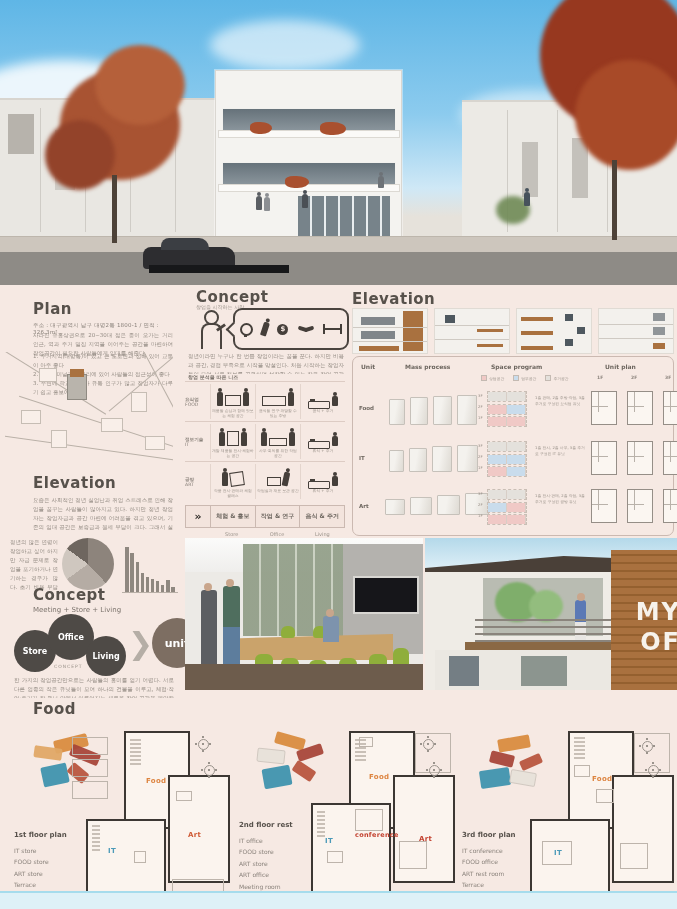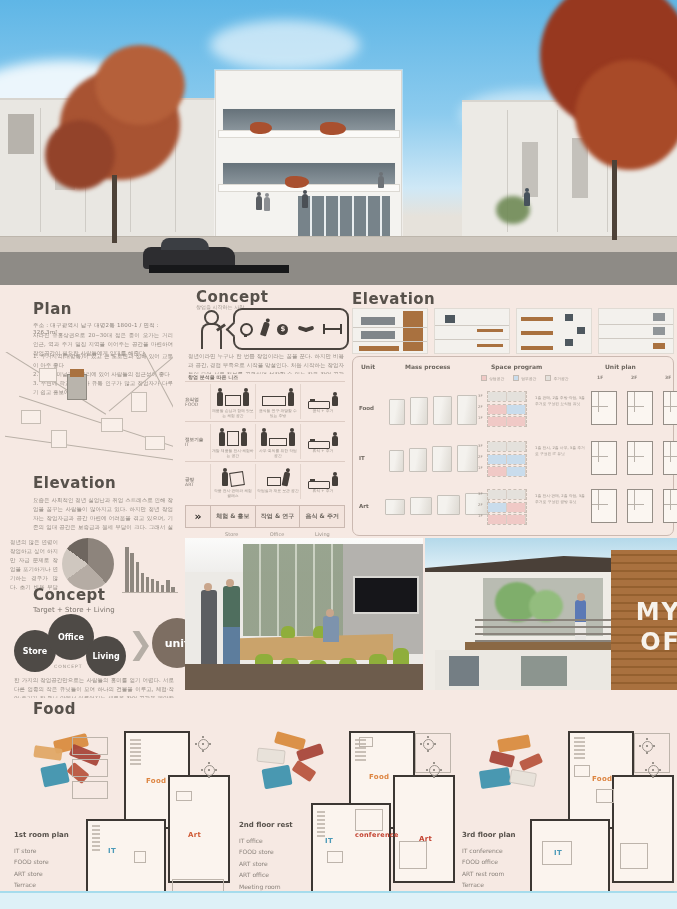--- a/index.html
+++ b/index.html
@@ -254,21 +254,21 @@
       <i style="height: 19px;"></i>
       <i style="height: 15px;"></i>
       <i style="height: 13px;"></i>
       <i style="height: 11px;"></i>
       <i style="height: 7px;"></i>
       <i style="height: 12px;"></i>
       <i style="height: 5px;"></i>
     </div>
 
   <div class="sec-title col-l" style="top:586px">Concept</div>
-  <div class="abs" style="left:33px;top:606px;font-size:7px;color:#7c746d">Target + Store + Living</div>
+  <div class="abs" style="left:33px;top:606px;font-size:7px;color:#7c746d">Meeting + Store + Living</div>
   <div class="cc" style="left:14px;top:630px;width:42px;height:42px;font-size:8px">Store</div>
   <div class="cc" style="left:48px;top:614px;width:46px;height:46px;font-size:8px">Office</div>
   <div class="cc" style="left:86px;top:636px;width:40px;height:40px;font-size:8px">Living</div>
   <div class="abs" style="left:54px;top:664px;font-size:4.5px;letter-spacing:1px;color:#9a928a">CONCEPT</div>
   <div class="chev2" style="left:128px;top:626px">❯</div>
   <div class="unitc" style="left:152px;top:618px;width:50px;height:50px;font-size:11px">unit</div>
   <div class="abs tiny" style="left:14px;top:676px;width:160px;height:22px;overflow:hidden">한 가지의 창업공간만으로는 사람들의 흥미를 얻기 어렵다. 서로 다른 업종의 작은 유닛들이 모여 하나의 건물을 이루고, 체험·작업·주거가 한 유닛 안에서 이루어지는 새로운 창업 공간을 제안한다.</div>
 
   <div class="sec-title" style="left:196px;top:288px">Concept</div>
   <div class="abs" style="left:196px;top:304px;font-size:5px;color:#9a928a">창업을 시작하는 사람</div>
@@ -586,21 +586,21 @@
   <div class="sec-title col-l" style="top:700px">Food</div>
 
   <div class="abs" style="left:10px;top:695px;width:222px;height:198px">
     <div class="axon" style="left:14px;top:38px">
       <i style="left:30px;top:4px;width:34px;height:13px;background:#d98c3f;transform:rotate(-14deg)"></i>
       <i style="left:46px;top:16px;width:30px;height:12px;background:#a8473a;transform:rotate(22deg)"></i>
       <i style="left:10px;top:14px;width:28px;height:12px;background:#e0a866;transform:rotate(8deg)"></i>
       <i style="left:18px;top:32px;width:26px;height:20px;background:#3f93ae;transform:rotate(-12deg)"></i>
       <i style="left:44px;top:34px;width:20px;height:12px;background:#b8563f;transform:rotate(40deg)"></i>
     </div>
-    <div class="pname" style="left:4px;top:136px">1st room plan</div>
+    <div class="pname" style="left:4px;top:136px">1st floor plan</div>
     <div class="pitems" style="left:4px;top:150px">
       <div>IT store</div>
       <div>FOOD store</div>
       <div>ART store</div>
       <div>Terrace</div>
     </div>
     <div class="fp" style="left:62px;top:36px">
       <div class="lt" style="left:0;top:6px;width:34px;height:16px"></div>
       <div class="lt" style="left:0;top:28px;width:34px;height:16px"></div>
       <div class="lt" style="left:0;top:50px;width:34px;height:16px"></div>

